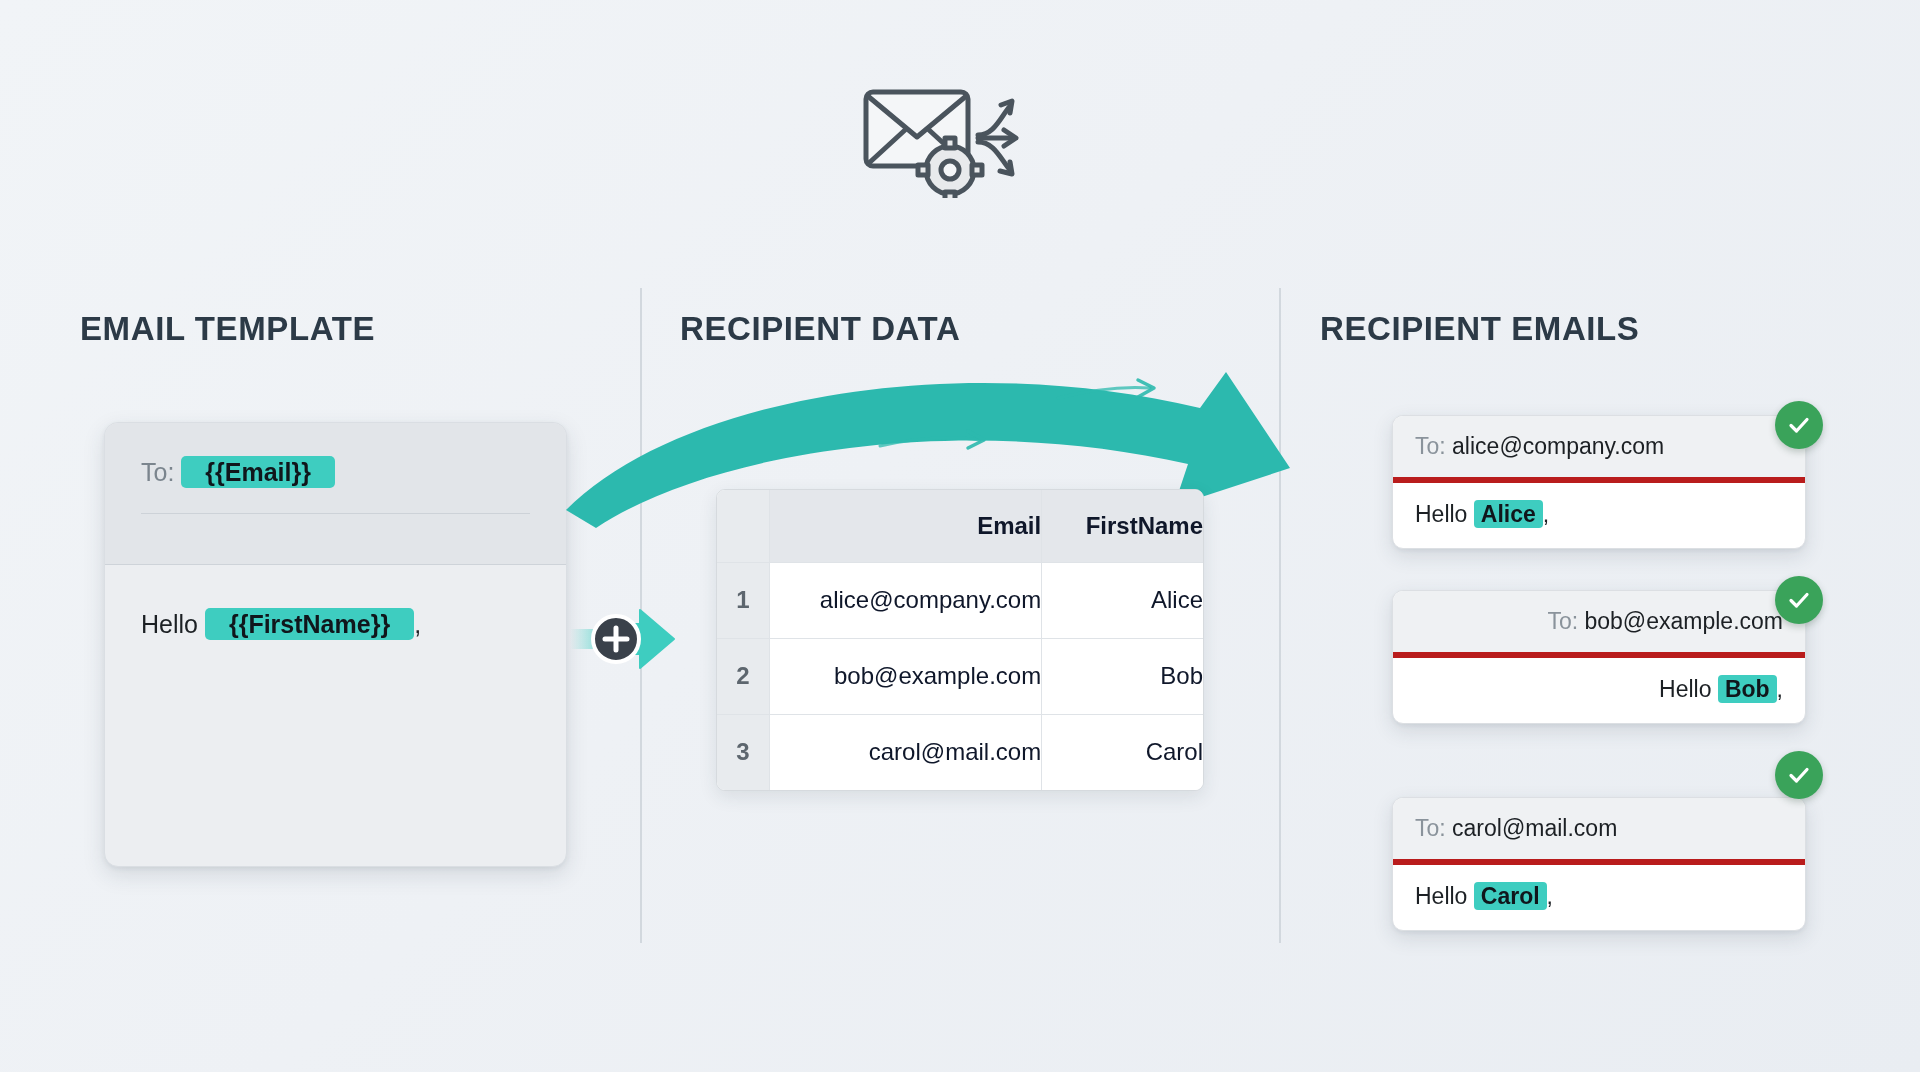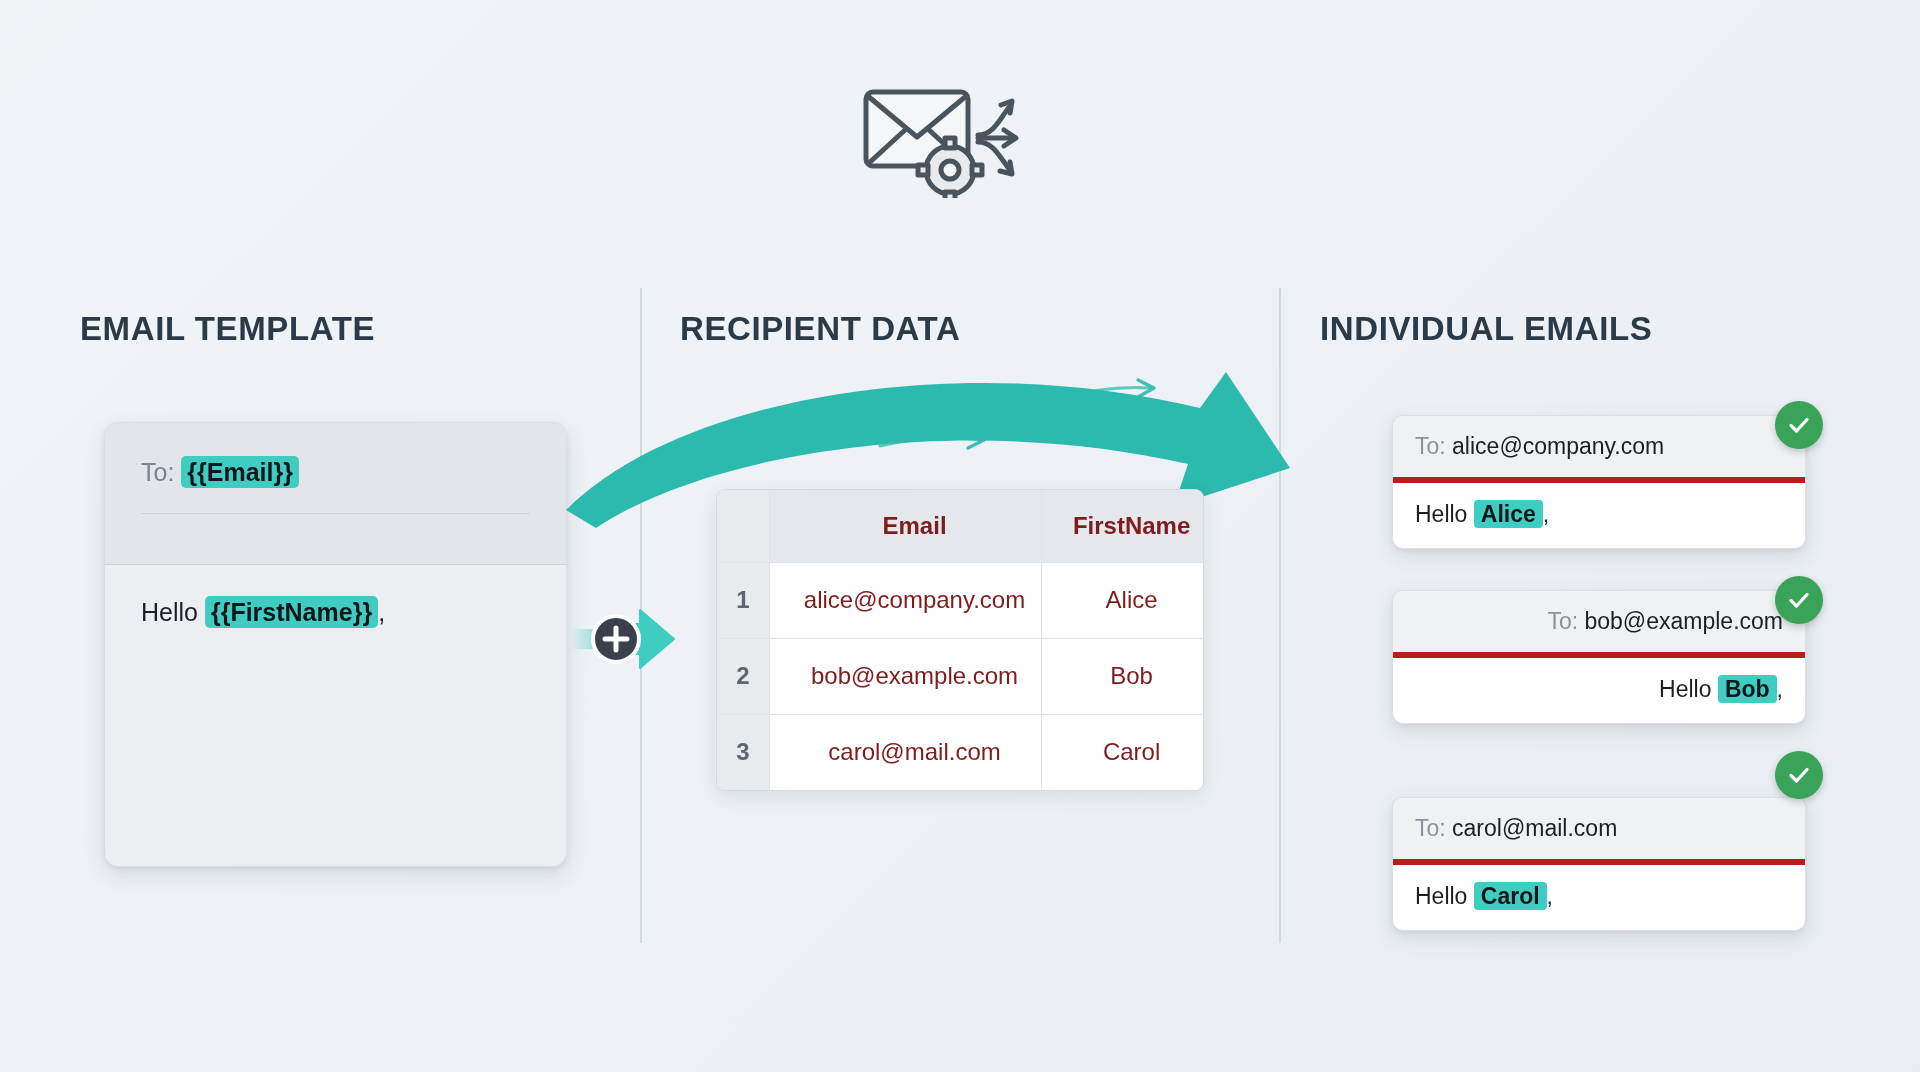--- a/index.html
+++ b/index.html
@@ -81,29 +81,29 @@
     margin: 25px 0 22px 0;
   }
   #template-body {
     padding: 30px 36px 0 36px;
   }
   .body-text {
     font-size: 25px;
     line-height: 1.42;
     color: #1c2024;
   }
-  #template-greeting { margin-bottom: 38px; white-space: nowrap; }
+  #template-greeting { margin-bottom: 38px; white-space: nowrap; margin-top: 12px; }
   #template-paragraph { width: 340px; }
 
   .token {
     background: #3ecdc0;
     color: #10161b;
     font-weight: bold;
     border-radius: 5px;
-    padding: 2px 6px;
+    padding: 2px 24px;
   }
 
   
   #merge-node {
     position: absolute;
     left: 570px;
     top: 600px;
     width: 130px;
     height: 78px;
   }
@@ -128,23 +128,23 @@
     overflow: hidden;
     border: 1px solid #d6dade;
     box-shadow: 0 6px 18px rgba(40,55,70,0.10);
     background: #fff;
   }
   #recipient-table table {
     border-collapse: collapse;
     width: 100%;
   }
   #recipient-table th, #recipient-table td {
-    text-align: center;
+    text-align: right;
     font-size: 24px;
-    color: #7f1d1d;
+    color: #0f172a;
     border-right: 1px solid #dfe3e7;
     border-bottom: 1px solid #dfe3e7;
   }
   #recipient-table thead th {
     background: #e4e7eb;
     font-weight: bold;
     padding: 21px 0 21px 18px;
     height: 72px;
   }
   #recipient-table tbody td {
@@ -243,21 +243,21 @@
       <rect x="-5" y="-32" width="10" height="10"></rect>
       <rect x="-5" y="22" width="10" height="10"></rect>
       <rect x="-32" y="-5" width="10" height="10"></rect>
       <rect x="22" y="-5" width="10" height="10"></rect>
     </g>
   </g>
 </svg>
 
 <div class="col-heading" id="heading-template">EMAIL TEMPLATE</div>
 <div class="col-heading" id="heading-recipients">RECIPIENT DATA</div>
-<div class="col-heading" id="heading-emails">INDIVIDUAL EMAILS</div>
+<div class="col-heading" id="heading-emails">RECIPIENT EMAILS</div>
 
 <div class="divider" id="divider-left"></div>
 <div class="divider" id="divider-right"></div>
 
 <div id="email-template-card">
   <div id="template-header">
     <div class="tpl-line">
       <span class="tpl-label">To:</span>
       <span class="token">{{Email}}</span>
     </div>

